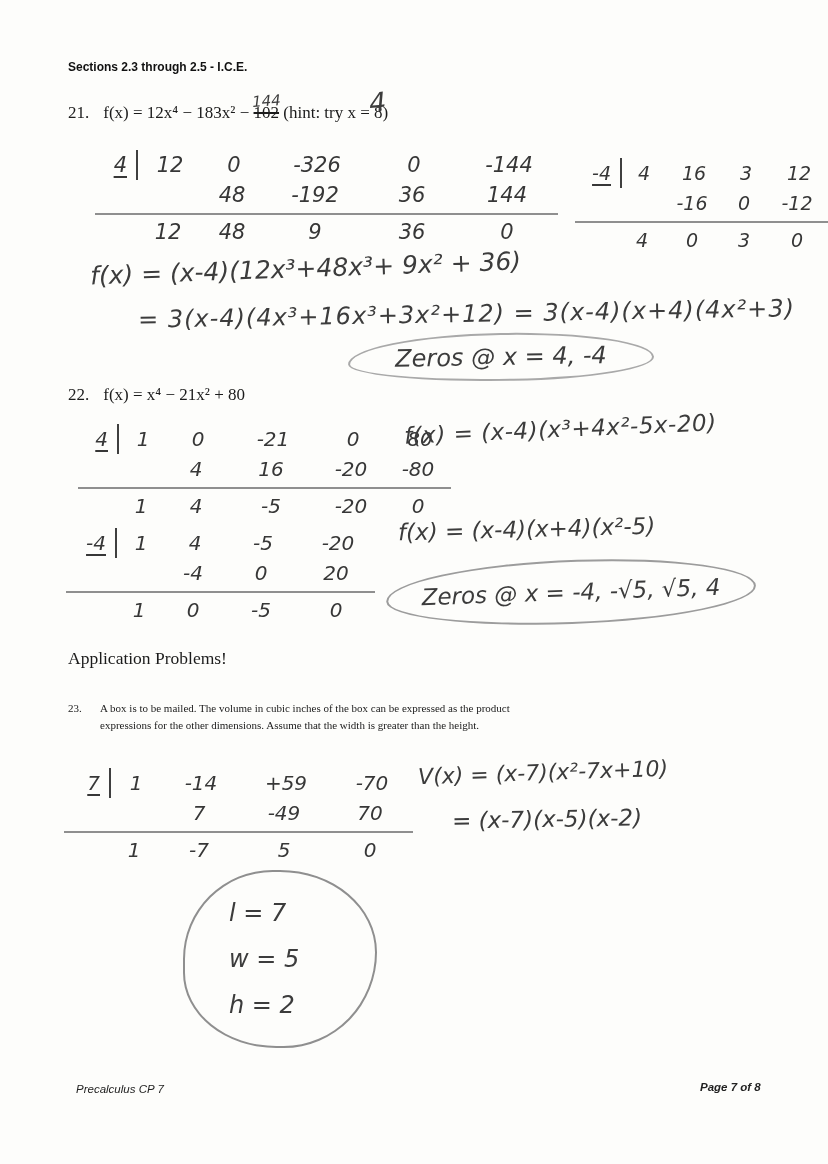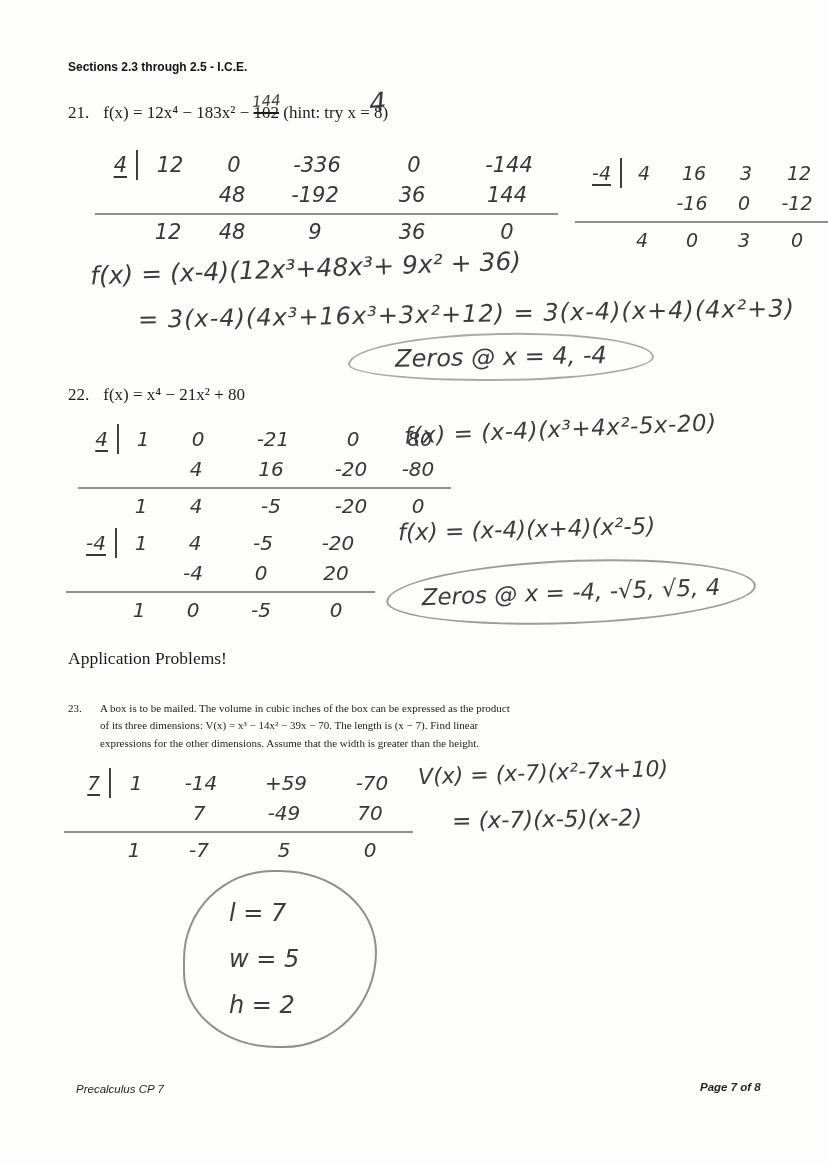--- a/index.html
+++ b/index.html
@@ -89,21 +89,21 @@
 
   <div class="abs printed" id="prob21">
     <span class="plabel">21.</span><span class="math">f(x) = 12x⁴ − 183x² − </span><span class="overwrap"><span class="hw above144">144</span><span class="math strike">102</span></span><span> (hint: try x = </span><span class="overwrap"><span class="hw over4">4</span><span class="math">8</span></span><span>)</span>
   </div>
 
   <div class="sd" id="sd1">
     <div class="sd-row r1">
       <span class="sd-div">4</span>
       <span class="sd-cell c0">12</span>
       <span class="sd-cell c1">0</span>
-      <span class="sd-cell c2">-336</span>
+      <span class="sd-cell c2">-326</span>
       <span class="sd-cell c3">0</span>
       <span class="sd-cell c4">-144</span>
     </div>
     <div class="sd-row r2">
       <span class="sd-div"></span>
       <span class="sd-cell c0"></span>
       <span class="sd-cell c1">48</span>
       <span class="sd-cell c2">-192</span>
       <span class="sd-cell c3">36</span>
       <span class="sd-cell c4">144</span>
@@ -209,21 +209,20 @@
   <div class="circle" id="zeros22">
     <span class="hw">Zeros @ x = -4, -√5, √5, 4</span>
   </div>
 
   <div class="abs printed" id="app-header">Application Problems!</div>
 
   <div class="abs printed" id="prob23">
     <span class="plabel">23.</span>
     <div>
       <div>A box is to be mailed. The volume in cubic inches of the box can be expressed as the product</div>
-      <div><span>of its three dimensions: </span><span class="math">V(x) = x³ − 14x² − 39x − 70</span><span>. The length is (x − 7). Find linear</span></div>
       <div>expressions for the other dimensions. Assume that the width is greater than the height.</div>
     </div>
   </div>
 
   <div class="sd" id="sd5">
     <div class="sd-row r1">
       <span class="sd-div">7</span>
       <span class="sd-cell c0">1</span>
       <span class="sd-cell c1">-14</span>
       <span class="sd-cell c2">+59</span>

